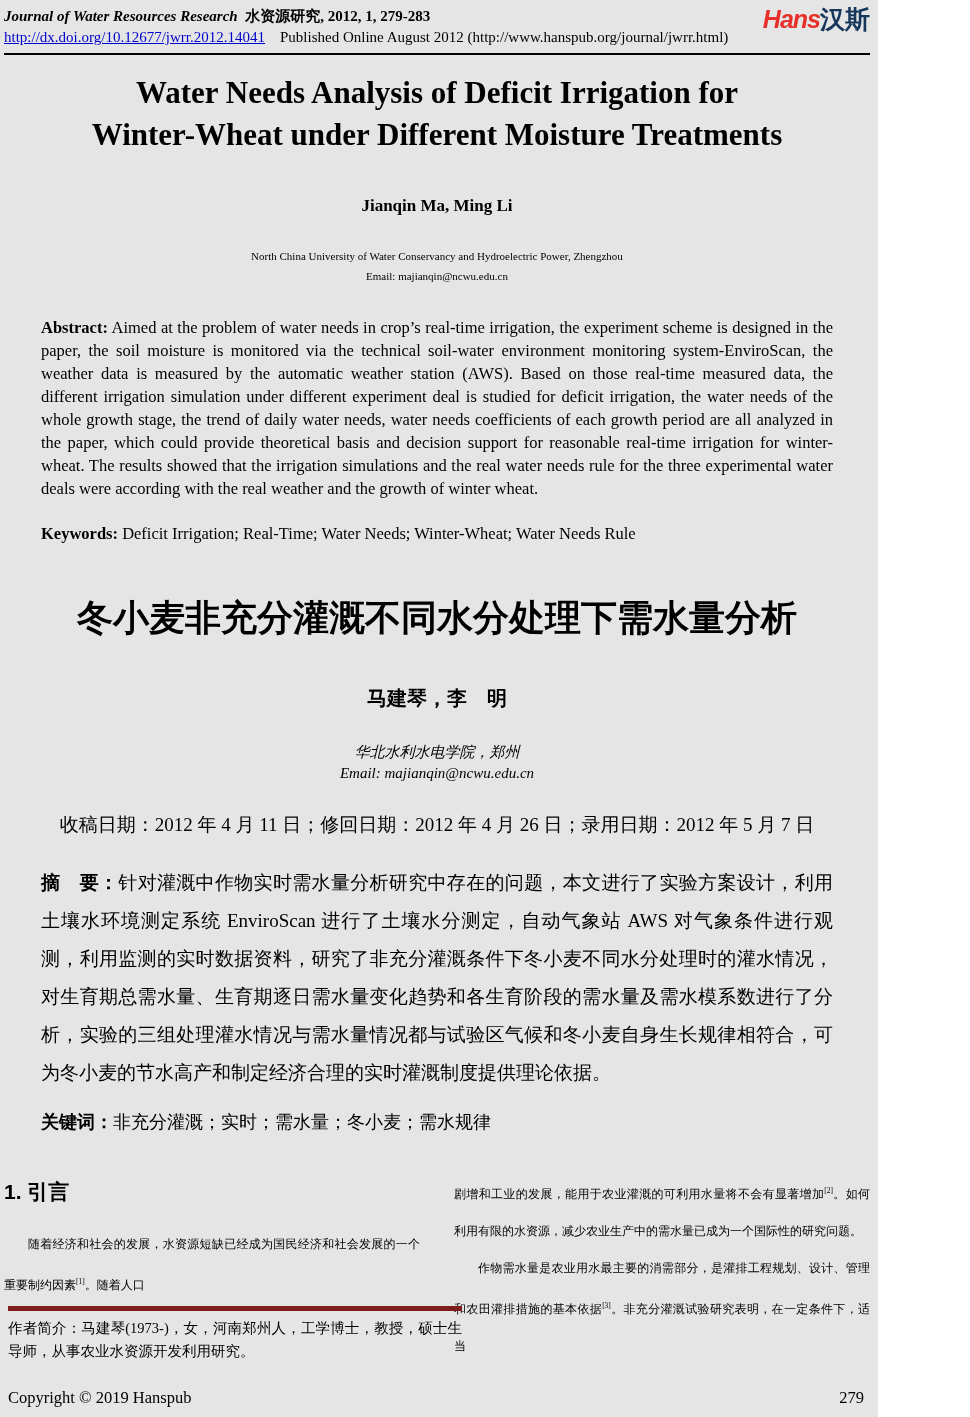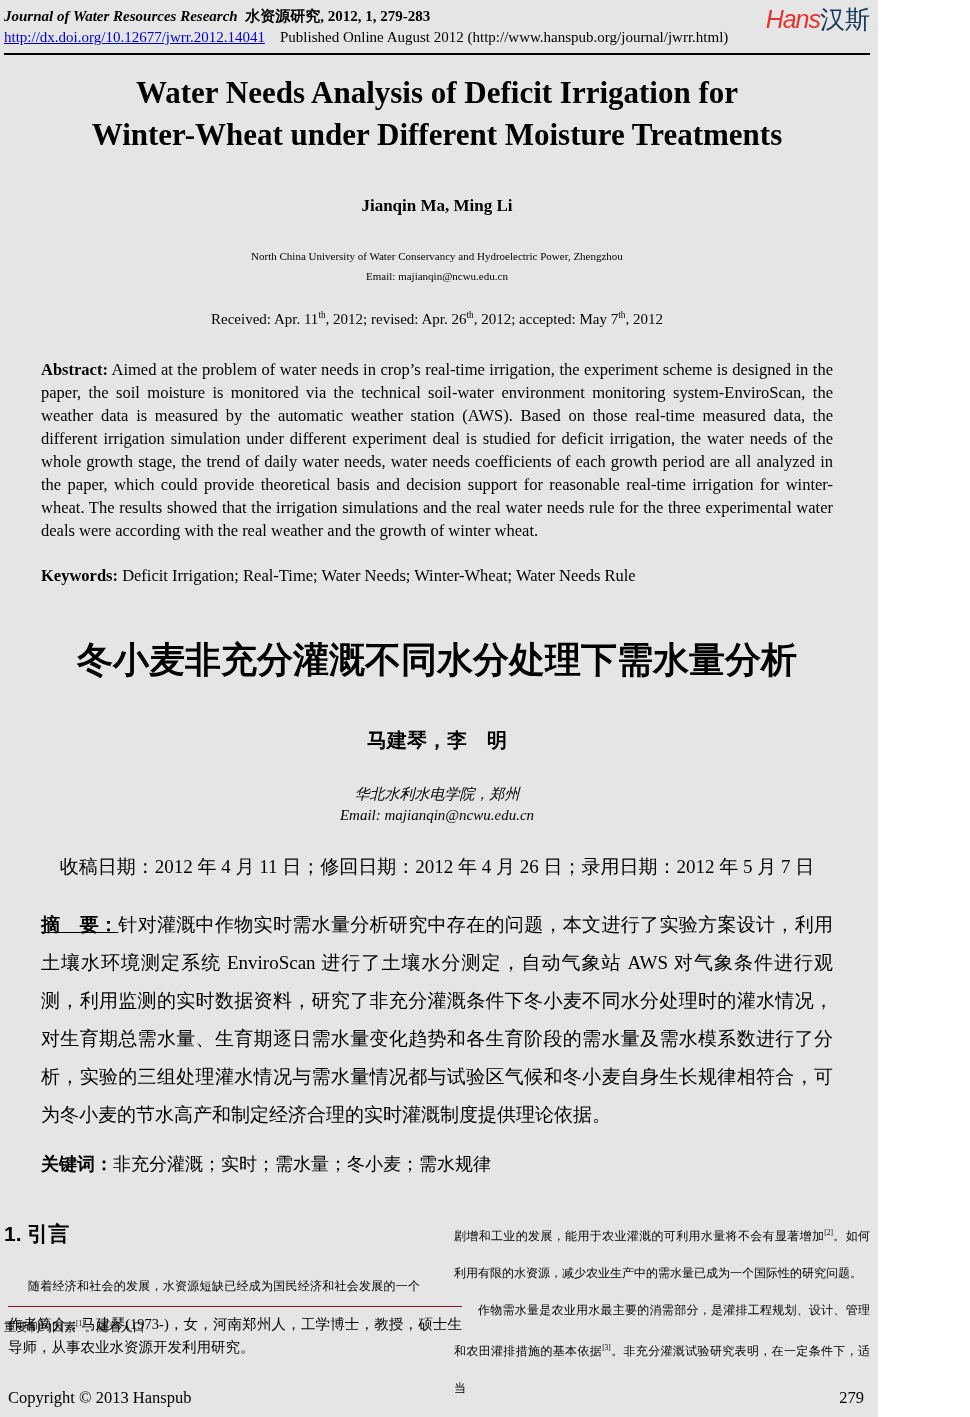--- a/index.html
+++ b/index.html
@@ -7,21 +7,21 @@
   body { width:970px; height:1417px; font-family:"Liberation Serif", serif; color:#000; }
   .page { position:relative; width:878px; height:1417px; padding:6px 8px 0 4px; overflow:hidden; background:#e5e5e5; }
 
   
   .header { display:flex; justify-content:space-between; align-items:flex-start; }
   .header-left { font-size:15px; line-height:21px; }
   .journal-name { font-weight:bold; font-style:italic; }
   .journal-cn { font-weight:bold; }
   .doi-link { color:#0000cc; text-decoration:underline; cursor:pointer; }
   .published { color:#000; }
-  .logo { font-family:"Liberation Sans", sans-serif; font-weight:normal; font-size:25px; line-height:26px; white-space:nowrap; }
+  .logo { font-family:"Liberation Sans", sans-serif; font-weight:bold; font-size:25px; line-height:26px; white-space:nowrap; }
   .logo-en { color:#e8302a; font-style:italic; letter-spacing:-1px; }
   .logo-cn { color:#16365c; font-style:normal; }
   .header-rule { border:none; border-top:2px solid #000; margin-top:5px; }
 
   
   .title-en { text-align:center; font-weight:bold; font-size:31px; line-height:42px; margin-top:17px; }
   .authors-en { text-align:center; font-weight:bold; font-size:17px; margin-top:40px; }
   .affil-block { text-align:center; font-size:11px; line-height:20px; margin-top:30px; }
   .received { text-align:center; font-size:15px; margin-top:24px; }
   sup { font-size:0.62em; }
@@ -31,35 +31,35 @@
   .keywords-en { margin:24px 37px 0 37px; text-align:left; font-size:16.5px; }
   .keywords-en .lbl { font-weight:bold; }
 
   
   .title-cn { text-align:center; font-weight:bold; font-size:36px; margin-top:50px; font-family:"Liberation Sans", sans-serif; letter-spacing:0px; }
   .authors-cn { text-align:center; font-weight:bold; font-size:20px; margin-top:42px; }
   .affil-cn { text-align:center; font-size:15px; line-height:21px; margin-top:30px;font-style:italic; }
   .dates-cn { text-align:center; font-size:19px; margin-top:28px; }
 
   .abstract-cn { margin:26px 37px 0 37px; text-align:justify; font-size:19px; line-height:38px; }
-  .abstract-cn .lbl { font-weight:bold; font-family:"Liberation Sans", sans-serif;text-decoration:underline; }
+  .abstract-cn .lbl { font-weight:bold; font-family:"Liberation Sans", sans-serif; }
   .keywords-cn { margin:18px 37px 0 37px; font-size:18px; }
   .keywords-cn .lbl { font-weight:bold; font-family:"Liberation Sans", sans-serif; }
 
   
   .columns { display:flex; gap:34px; margin-top:36px; }
   .col { width:454px; }
   .sec-heading { font-family:"Liberation Sans", sans-serif; font-weight:bold; font-size:21px; padding-top:8px; }
   .body-para { font-size:12px; line-height:37px; text-align:justify; margin-top:20px; }
   .indent { text-indent:2em; }
   .col-right .body-para.first { margin-top:2px; }
   .col-right .body-para.second { margin-top:0; }
 
   
-  .footnote { position:absolute; left:8px; top:1306px; width:454px; border-top:1px solid #7f1d1d; padding-top:6px; font-size:14.5px; line-height:23px; text-align:justify; }
+  .footnote { position:absolute; left:8px; top:1306px; width:454px; border-top:5px solid #7f1d1d; padding-top:6px; font-size:14.5px; line-height:23px; text-align:justify; }
 
   
   .footer { position:absolute; left:8px; right:14px; top:1388px; display:flex; justify-content:space-between; font-size:16.5px; }
 </style>
 </head>
 <body>
 
 <div class="page">
 
   <div class="header">
@@ -76,21 +76,20 @@
     <div>Winter-Wheat under Different Moisture Treatments</div>
   </div>
 
   <div class="authors-en">Jianqin Ma, Ming Li</div>
 
   <div class="affil-block">
     <div>North China University of Water Conservancy and Hydroelectric Power, Zhengzhou</div>
     <div>Email: majianqin@ncwu.edu.cn</div>
   </div>
 
-  <div class="received"><span>Received: Apr. 11</span><sup>th</sup><span>, 2012; revised: Apr. 26</span><sup>th</sup><span>, 2012; accepted: May 7</span><sup>th</sup><span>, 2012</span></div>
 
   <div class="abstract-en"><span class="lbl">Abstract:</span><span> Aimed at the problem of water needs in crop’s real-time irrigation, the experiment scheme is designed in the paper, the soil moisture is monitored via the technical soil-water environment monitoring system-EnviroScan, the weather data is measured by the automatic weather station (AWS). Based on those real-time measured data, the different irrigation simulation under different experiment deal is studied for deficit irrigation, the water needs of the whole growth stage, the trend of daily water needs, water needs coefficients of each growth period are all analyzed in the paper, which could provide theoretical basis and decision support for reasonable real-time irrigation for winter-wheat. The results showed that the irrigation simulations and the real water needs rule for the three experimental water deals were according with the real weather and the growth of winter wheat.</span></div>
 
   <div class="keywords-en"><span class="lbl">Keywords:</span><span> Deficit Irrigation; Real-Time; Water Needs; Winter-Wheat; Water Needs Rule</span></div>
 
   <div class="title-cn">冬小麦非充分灌溉不同水分处理下需水量分析</div>
 
   <div class="authors-cn">马建琴，李　明</div>
 
   <div class="affil-cn">
@@ -111,17 +110,17 @@
     </div>
     <div class="col col-right">
       <div class="body-para first"><span>剧增和工业的发展，能用于农业灌溉的可利用水量将不会有显著增加</span><sup>[2]</sup><span>。如何利用有限的水资源，减少农业生产中的需水量已成为一个国际性的研究问题。</span></div>
       <div class="body-para second indent"><span>作物需水量是农业用水最主要的消需部分，是灌排工程规划、设计、管理和农田灌排措施的基本依据</span><sup>[3]</sup><span>。非充分灌溉试验研究表明，在一定条件下，适当</span></div>
     </div>
   </div>
 
   <div class="footnote"><span>作者简介：</span><span>马建琴(1973-)，女，河南郑州人，工学博士，教授，硕士生导师，从事农业水资源开发利用研究。</span></div>
 
   <div class="footer">
-    <span>Copyright © 2013 Hanspub</span>
+    <span>Copyright © 2019 Hanspub</span>
     <span>279</span>
   </div>
 
 </div>
 
 </body></html>

